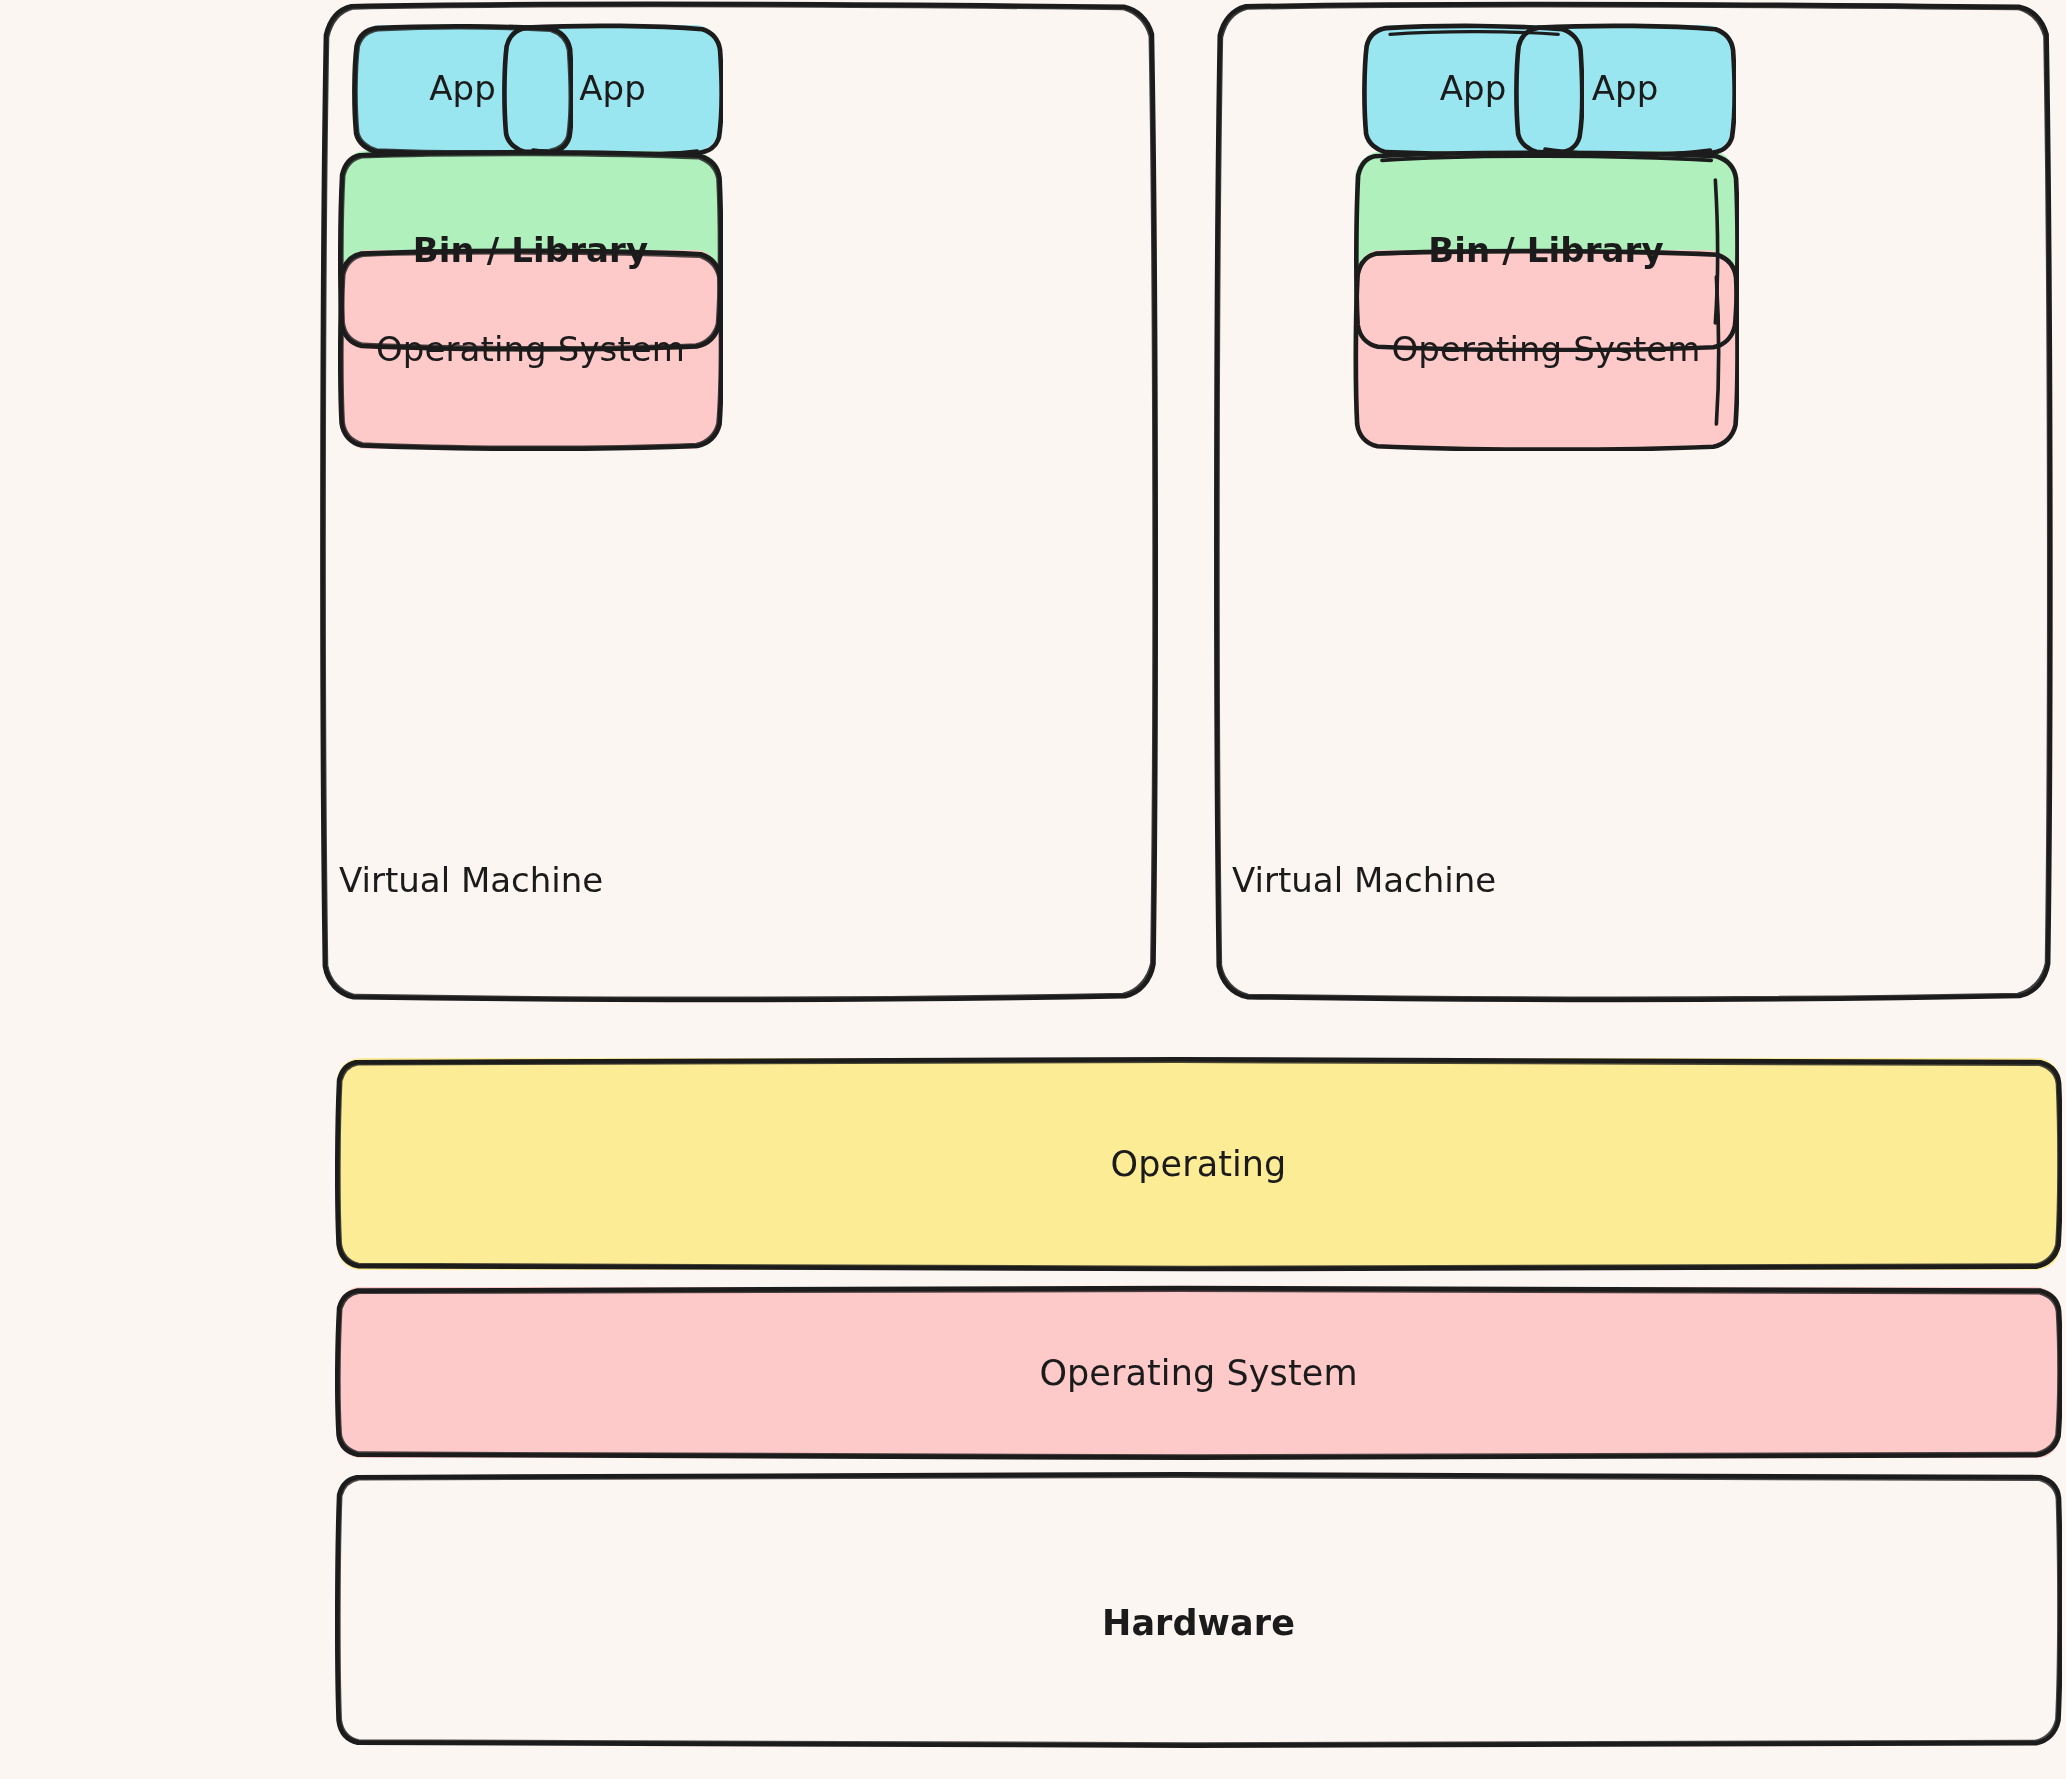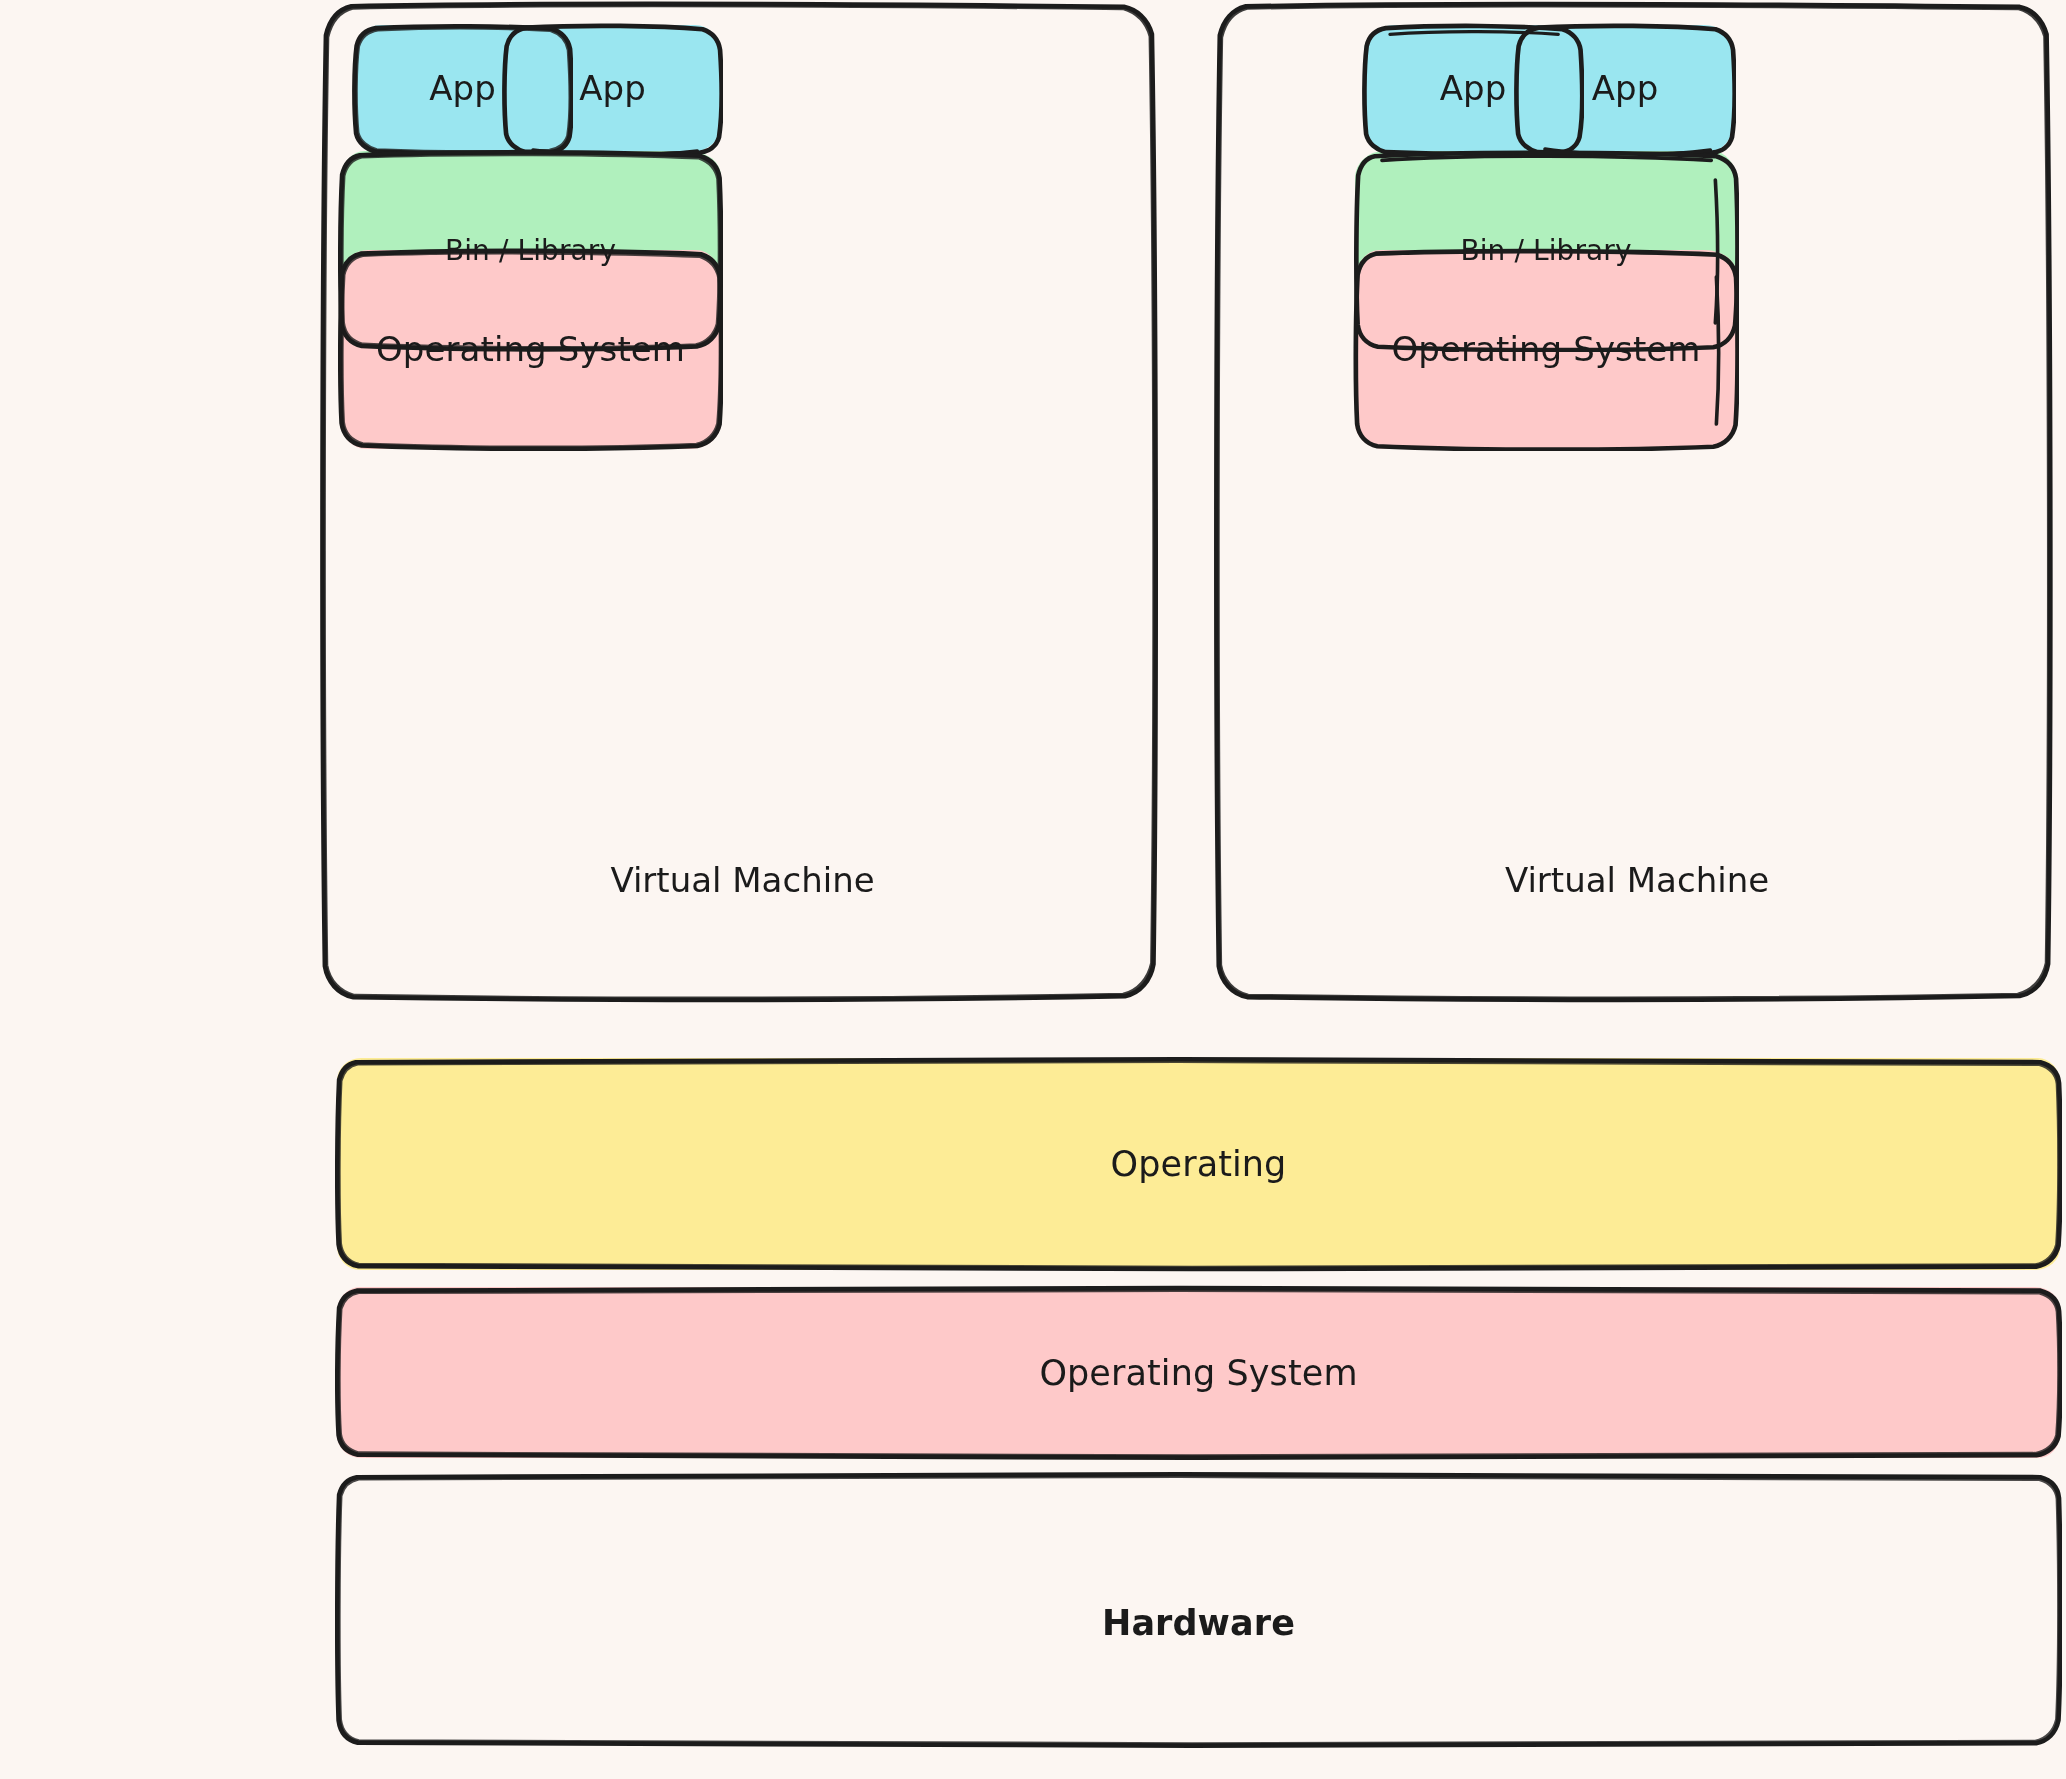--- a/index.html
+++ b/index.html
@@ -56,30 +56,29 @@
     white-space: nowrap;
   }
 
   
   .vm {
     position: absolute;
     box-sizing: border-box;
   }
   .vm .vm-caption {
     position: absolute;
-    left: 4px; right: 0;
-    text-align: center;
+    left: 16px; right: 0;
     color: #1b1b1b;
     font-size: 34px;
     z-index: 3;
     white-space: nowrap;
   }
 
   .t-app   { font-size: 34px; }
-  .t-bin   { font-size: 28px; }
+  .t-bin   { font-size: 34px; font-weight: bold; }
   .t-os    { font-size: 34px; }
   .t-hyp   { font-size: 35px; }
   .t-band  { font-size: 35px; }
 </style>
 </head>
 <body>
 
 <div id="stage">
 
   <div class="vm" style="left:323px; top:4.1px; width:835px; height:996px;">

